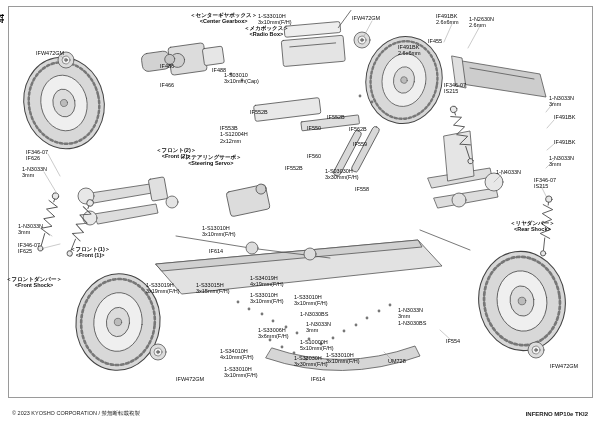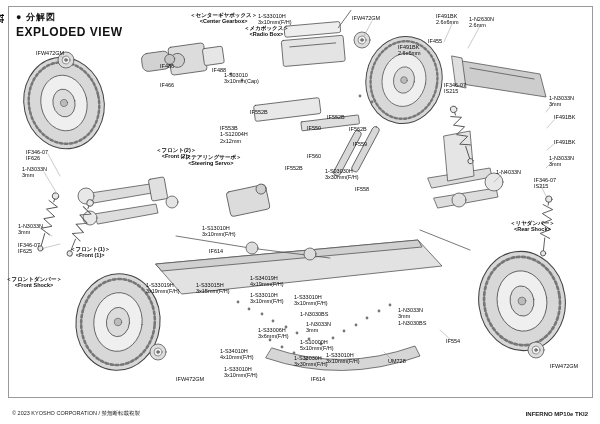--- a/index.html
+++ b/index.html
@@ -20,24 +20,20 @@
 </style>
 </head>
 <body>
 
 <div class="page">
 
   <div class="frame"></div>
 
   <span class="pagenum">44</span>
 
-  <div class="titleblock">
-    <div class="title-jp">● 分解図</div>
-    <div class="title-en">EXPLODED VIEW</div>
-  </div>
 
   <svg class="diagram" viewBox="0 0 600 424" xmlns="http://www.w3.org/2000/svg">
     <defs>
       <g id="tireSym">
         <ellipse rx="40" ry="46" fill="#d8d8d8" stroke="#444" stroke-width="1"></ellipse>
         <ellipse rx="35" ry="41" fill="none" stroke="#777" stroke-width="2.5" stroke-dasharray="2.5 2.5"></ellipse>
         <ellipse rx="23" ry="28" fill="#efefef" stroke="#555" stroke-width="0.8"></ellipse>
         <ellipse rx="11" ry="14" fill="#dcdcdc" stroke="#555" stroke-width="0.8"></ellipse>
         <circle r="3.5" fill="#bbb" stroke="#555" stroke-width="0.6"></circle>
       </g>

